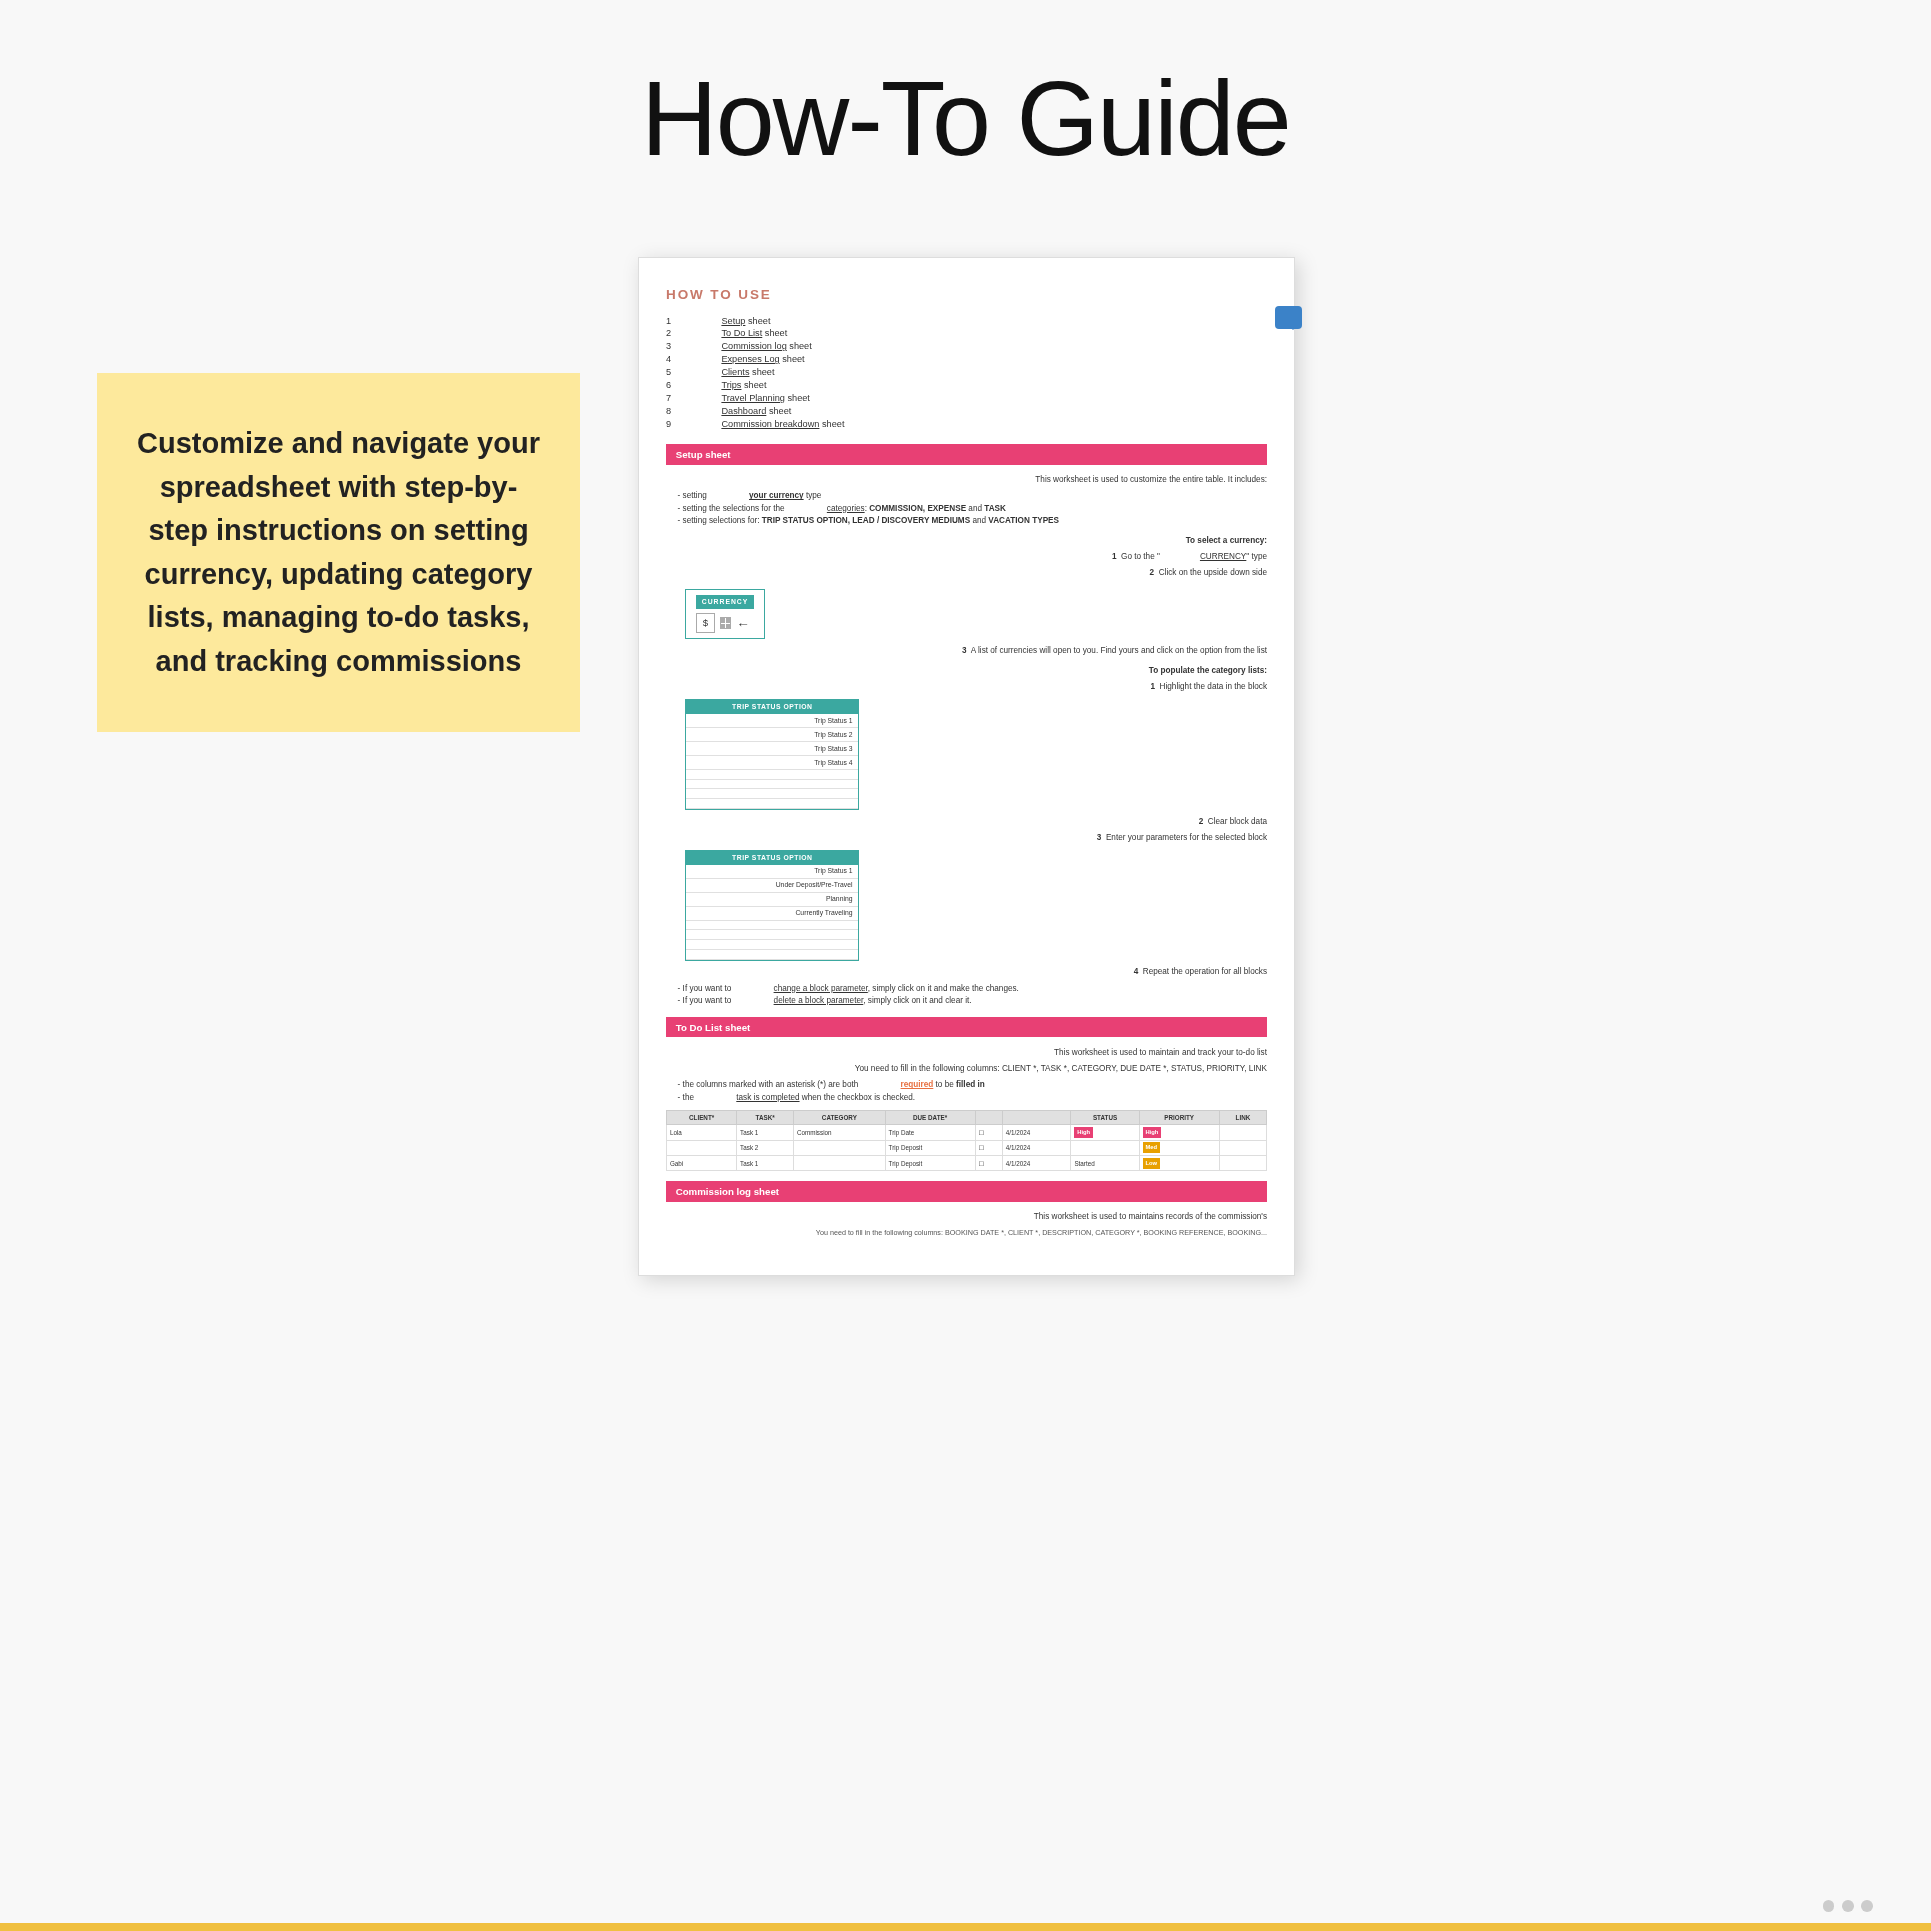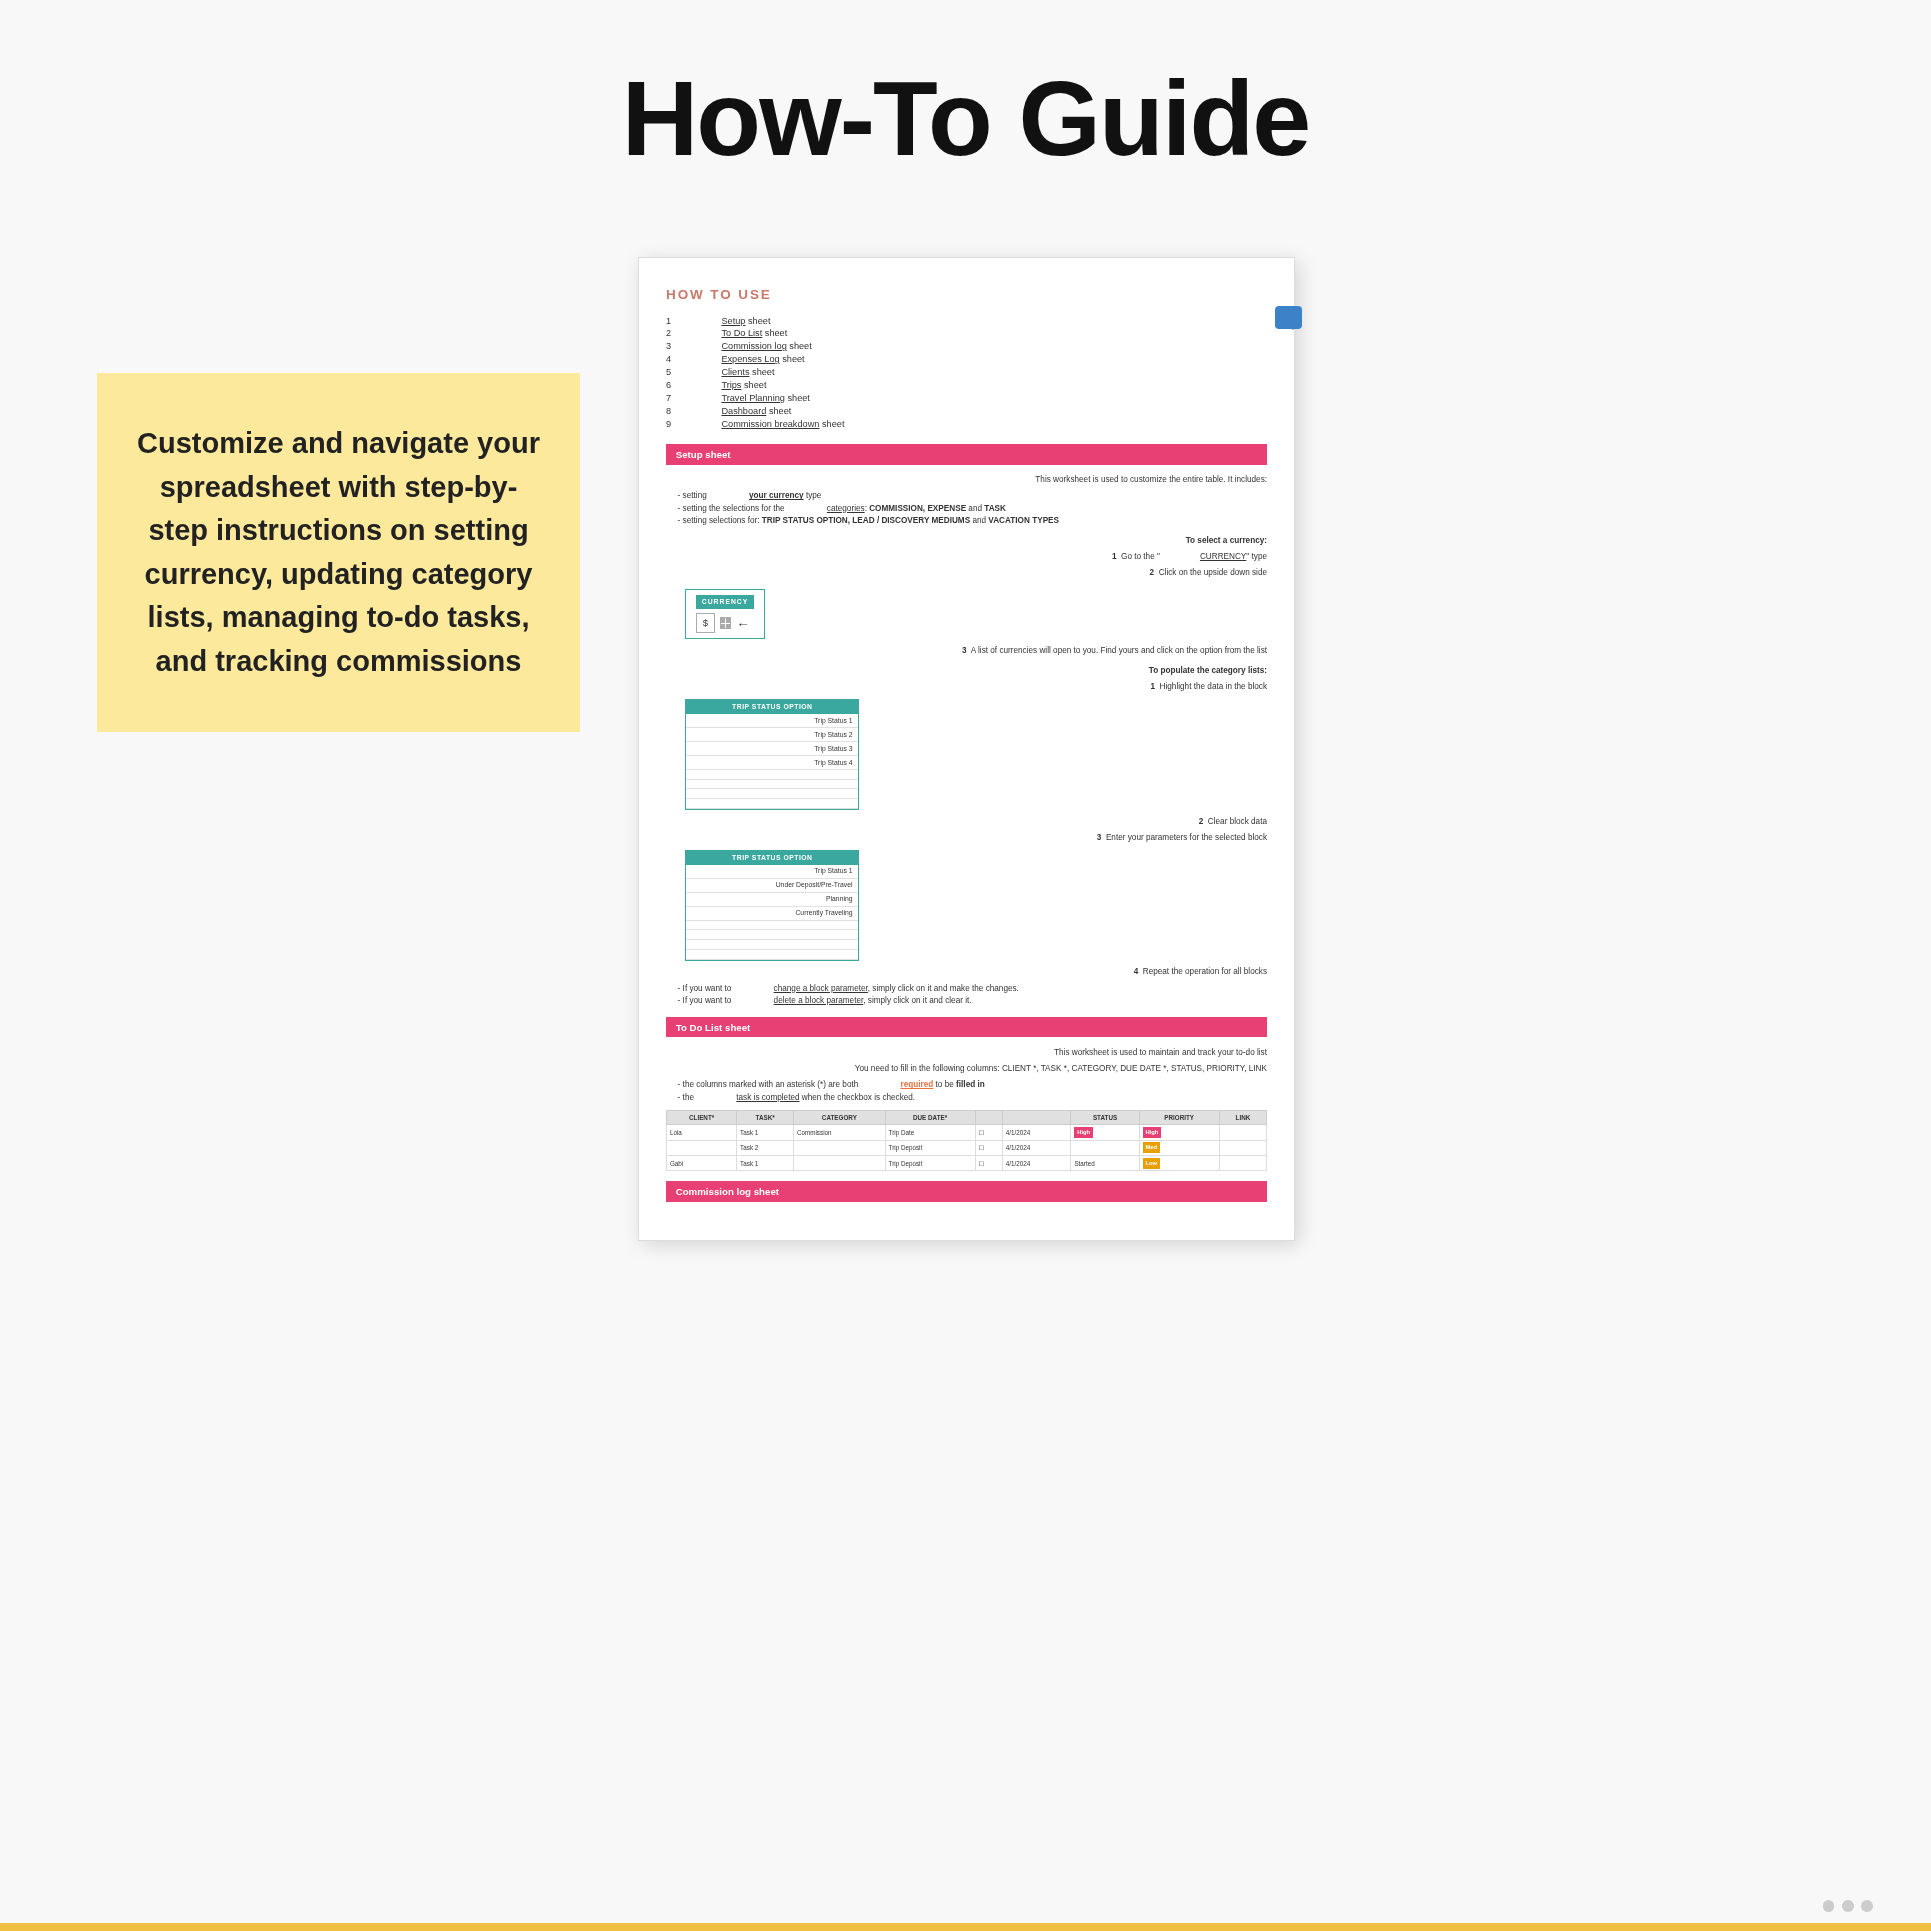--- a/index.html
+++ b/index.html
@@ -16,21 +16,21 @@
       width: 1931px;
       height: 1931px;
       background: #f8f8f8;
       position: relative;
     }
 
     
     .main-title {
       text-align: center;
       font-size: 106px;
-      font-weight: 700;
+      font-weight: 400;
       color: #111111;
       padding-top: 58px;
       padding-bottom: 39px;
       letter-spacing: -1.9px;
     }
 
     
     .content-area {
       display: flex;
       flex-direction: row;
@@ -426,20 +426,24 @@
               <td></td>
             </tr>
           </tbody>
         </table>
       </div>
 
       <div class="section-header">
         <span>Commission log sheet</span>
       </div>
 
+      <div class="section-body">
+        <p>This worksheet is used to maintains records of the commission's</p>
+        <p style="font-size:7.2px; color:#555;">You need to fill in the following columns: BOOKING DATE *, CLIENT *, DESCRIPTION, CATEGORY *, BOOKING REFERENCE, BOOKING...</p>
+      </div>
 
     </div>
 
   </div>
 
   <div class="bottom-bar"></div>
 
   <div class="bottom-dots">
     <div class="dot"></div>
     <div class="dot"></div>

